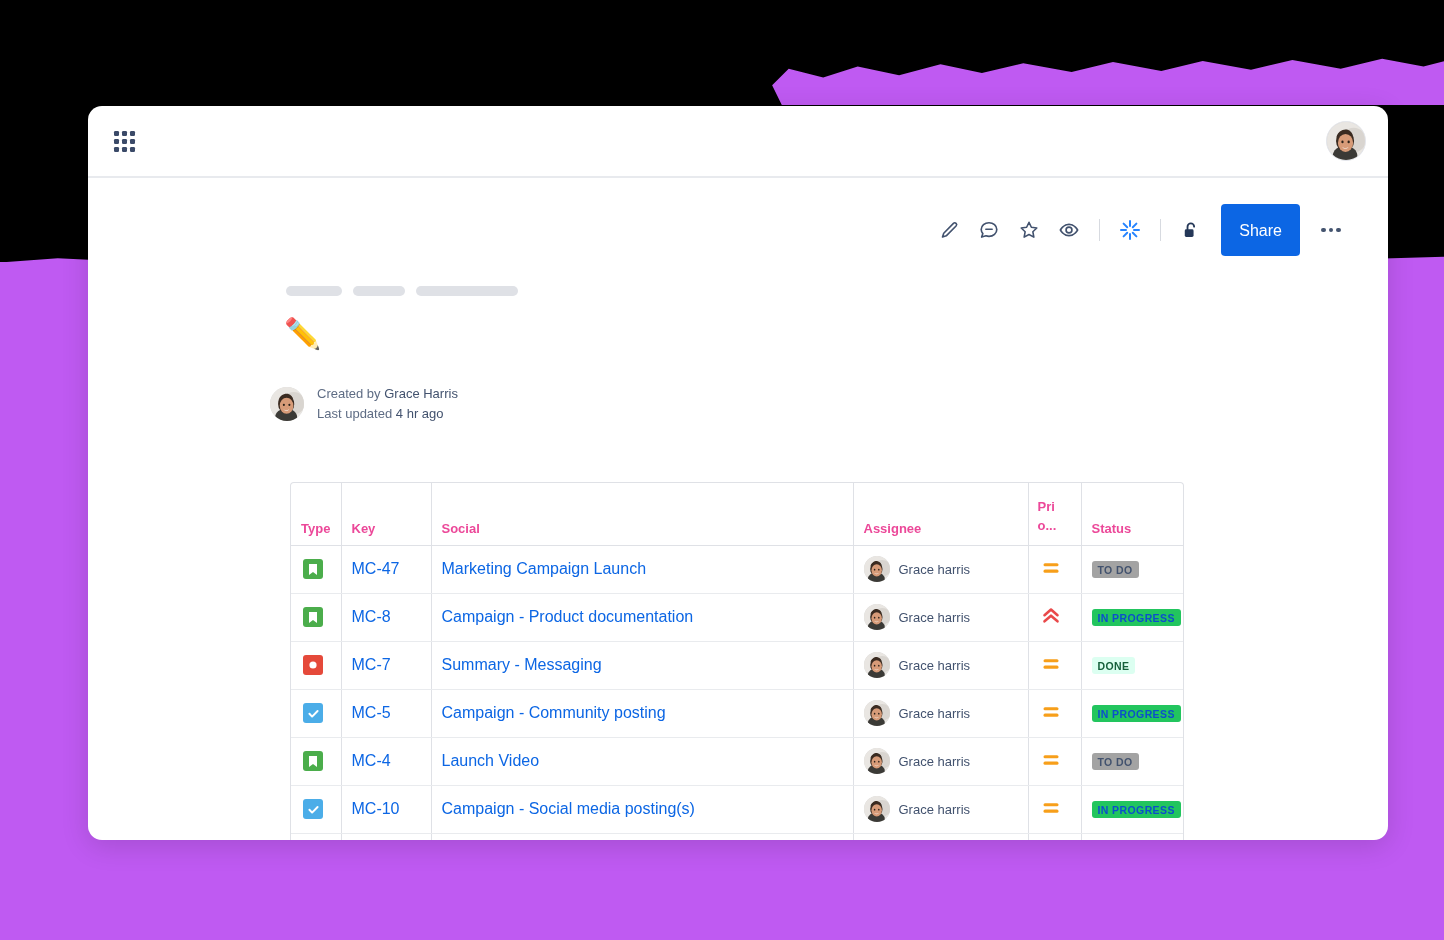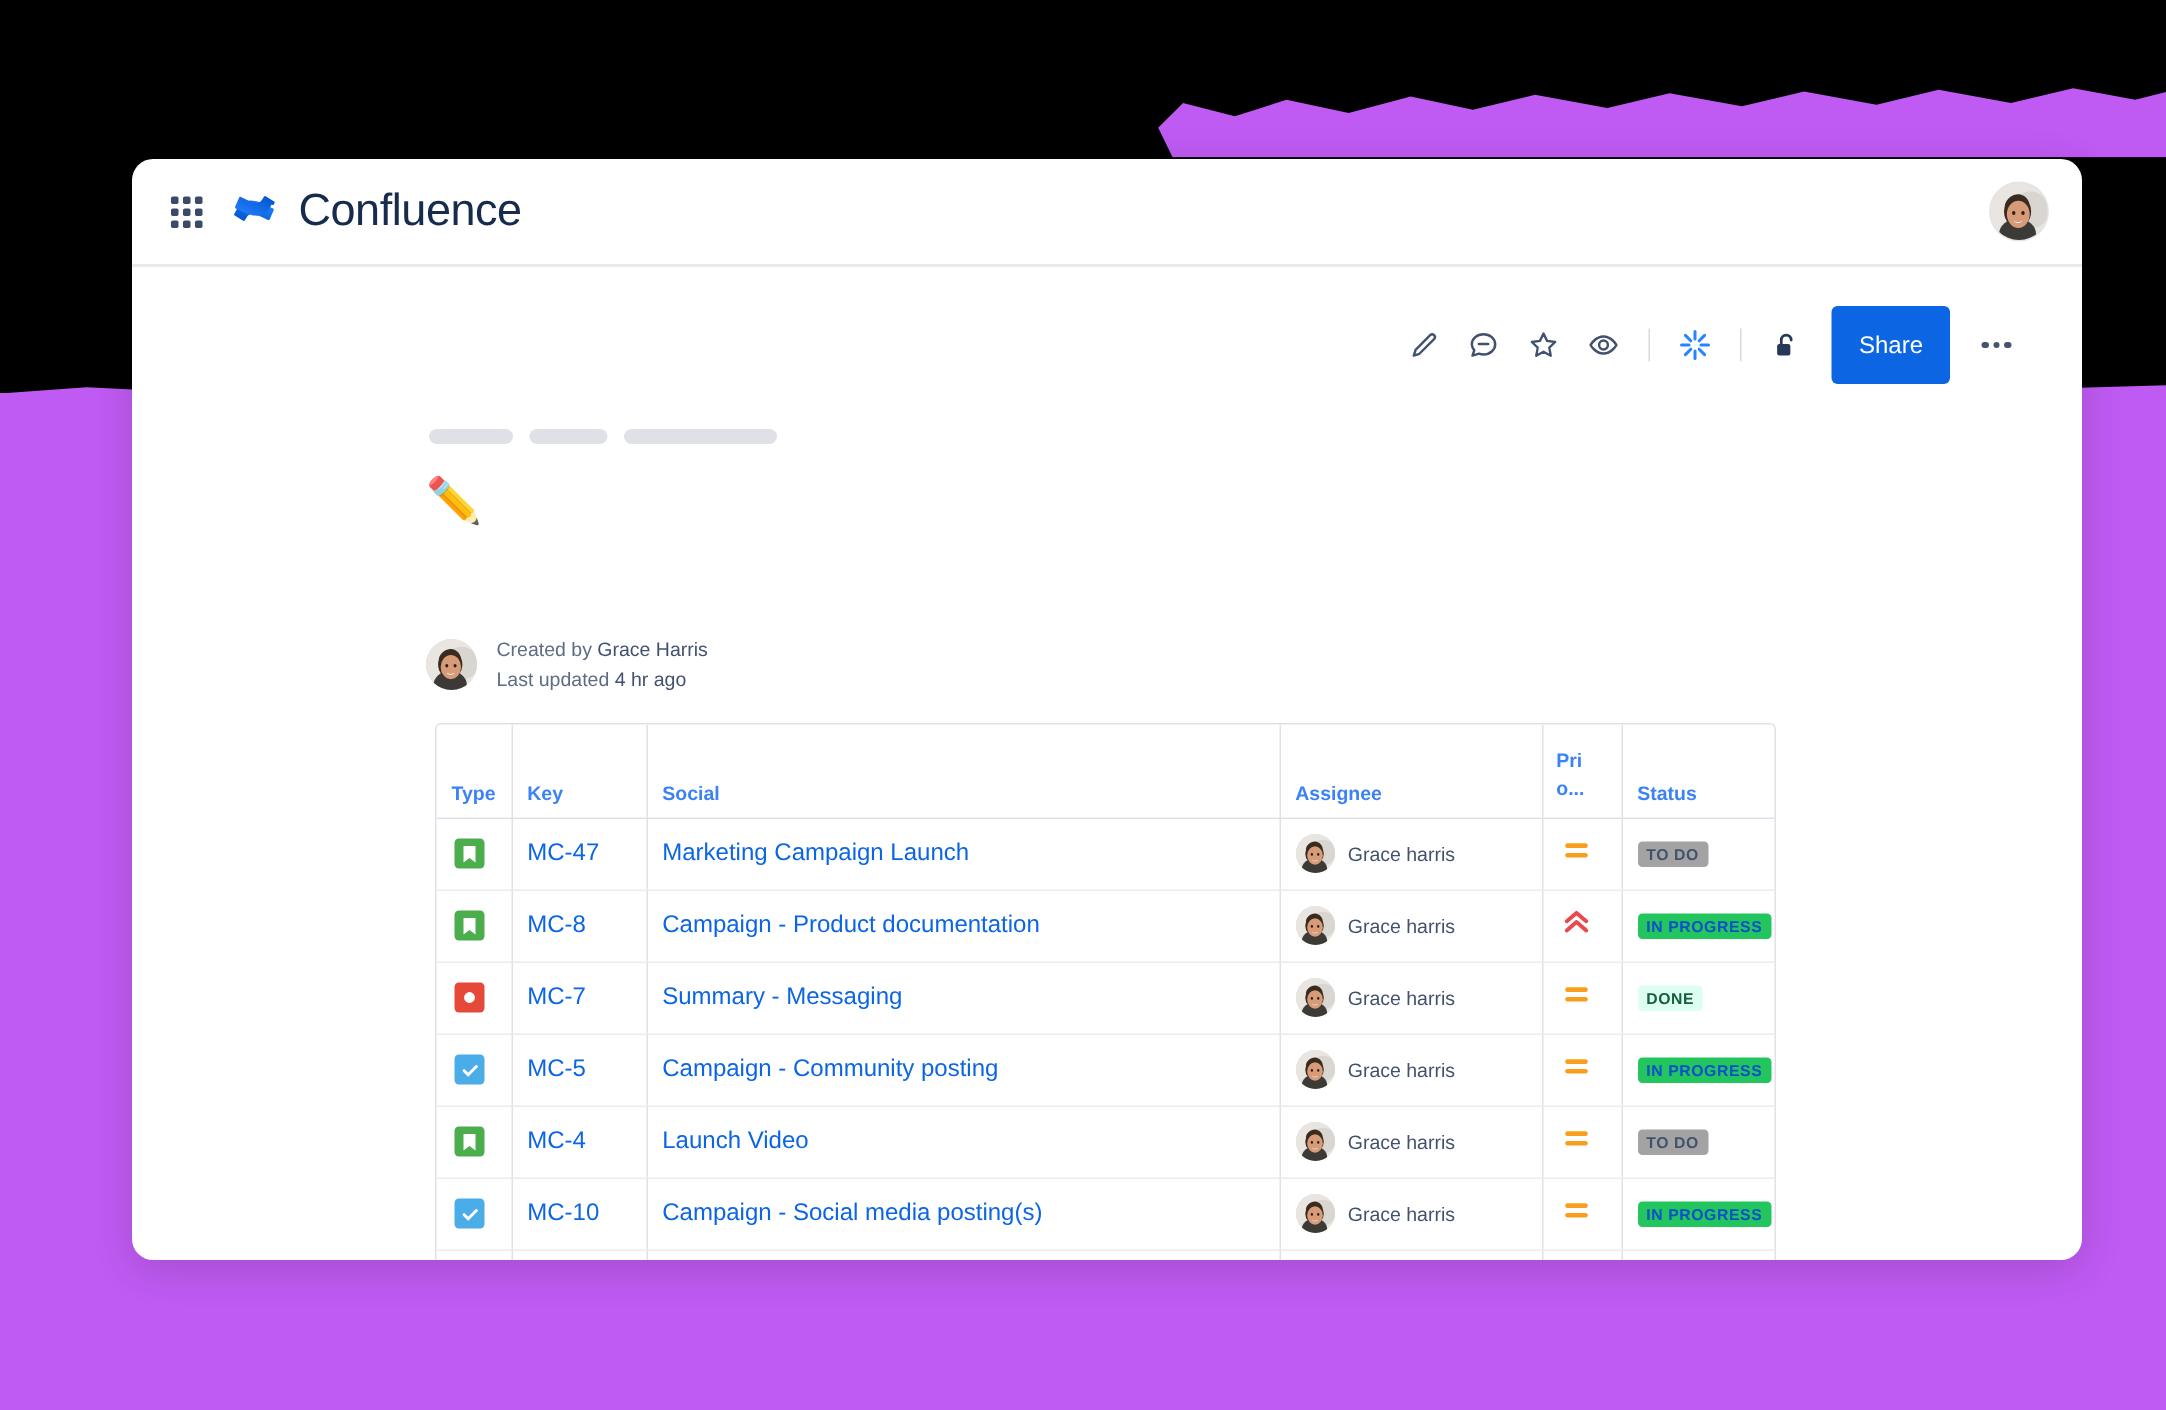--- a/index.html
+++ b/index.html
@@ -202,26 +202,25 @@
     white-space: nowrap;
     display: flex;
     align-items: center;
     gap: 10px;
   }
   .title-emoji { font-size: 30px; }
 
   
   .byline {
     position: absolute;
-    left: 196px;
+    left: 182px;
     top: 206px;
     display: flex;
     align-items: center;
     gap: 13px;
-    margin-top: 39px;
   }
   .byline-avatar {
     width: 34px; height: 34px;
     border-radius: 50%;
     overflow: hidden;
     background: #d8d8d8;
     flex: none;
   }
   .byline-avatar svg { display:block; width:100%; height:100%; }
   .byline-lines { line-height: 1.55; }
@@ -248,21 +247,21 @@
   table.issues col.c-type    { width: 50px; }
   table.issues col.c-key     { width: 90px; }
   table.issues col.c-summary { width: 422px; }
   table.issues col.c-assignee{ width: 175px; }
   table.issues col.c-prio    { width: 53px; }
   table.issues col.c-status  { width: 102px; }
 
   table.issues th {
     text-align: left;
     font-size: 13px;
-    color: #3b82f6;
+    color: #ec4899;
     font-weight: bold;
     padding: 8px 10px 9px;
     height: 62px;
     vertical-align: bottom;
     border-right: 1px solid #dfe1e6;
     border-bottom: 1px solid #dfe1e6;
   }
   table.issues th:last-child { border-right: none; }
   table.issues th.th-prio {
     padding-left: 9px;
@@ -355,37 +354,20 @@
           <i></i>
           <i></i>
           <i></i>
           <i></i>
           <i></i>
           <i></i>
           <i></i>
           <i></i>
       </div>
 
-      <div class="brand">
-        <svg class="brand-mark" viewBox="0 0 32 32">
-          <defs>
-            <linearGradient id="cg1" x1="0%" y1="100%" x2="100%" y2="0%">
-              <stop offset="0%" stop-color="#0052cc"></stop>
-                <stop offset="100%" stop-color="#2684ff"></stop>
-            </linearGradient>
-            <linearGradient id="cg2" x1="100%" y1="0%" x2="0%" y2="100%">
-              <stop offset="0%" stop-color="#0052cc"></stop>
-                <stop offset="100%" stop-color="#2684ff"></stop>
-            </linearGradient>
-          </defs>
-          <path d="M1.6 23.4c-.5.8-1 1.7-1.4 2.4-.3.6-.1 1.4.5 1.7l9.2 5.7c.6.4 1.5.2 1.8-.5.4-.7.9-1.5 1.4-2.3 3.8-6.2 7.6-5.4 14.4-2.2l9.1 4.3c.7.3 1.5 0 1.8-.7l4.4-9.9c.3-.7 0-1.5-.6-1.8-1.9-.9-5.8-2.7-9.2-4.4C19.2 8.9 8.6 9.3 1.6 23.4z" fill="url(#cg1)" transform="scale(0.66) translate(0,1)"></path>
-          <path d="M42.4 16.6c.5-.8 1-1.7 1.4-2.4.3-.6.1-1.4-.5-1.7l-9.2-5.7c-.6-.4-1.5-.2-1.8.5-.4.7-.9 1.5-1.4 2.3-3.8 6.2-7.6 5.4-14.4 2.2L7.4 7.5c-.7-.3-1.5 0-1.8.7L1.2 18.1c-.3.7 0 1.5.6 1.8 1.9.9 5.8 2.7 9.2 4.4 12 5.8 22.6 5.4 29.6-8.7z" fill="url(#cg2)" transform="scale(0.66) translate(0,1)"></path>
-        </svg>
-        <span class="brand-text">Confluence</span>
-      </div>
 
       <div class="topnav-spacer"></div>
 
       <div class="avatar">
         <svg viewBox="0 0 40 40">
           <rect width="40" height="40" fill="#e9e6e2"></rect>
           <circle cx="28" cy="19" r="13" fill="#d9d5d0"></circle>
           <ellipse cx="19" cy="36" rx="13" ry="11" fill="#3b3a36"></ellipse>
           <ellipse cx="19" cy="20" rx="9.5" ry="11" fill="#3a2b21"></ellipse>
           <ellipse cx="19.5" cy="22" rx="8" ry="9.5" fill="#d79b78"></ellipse>

